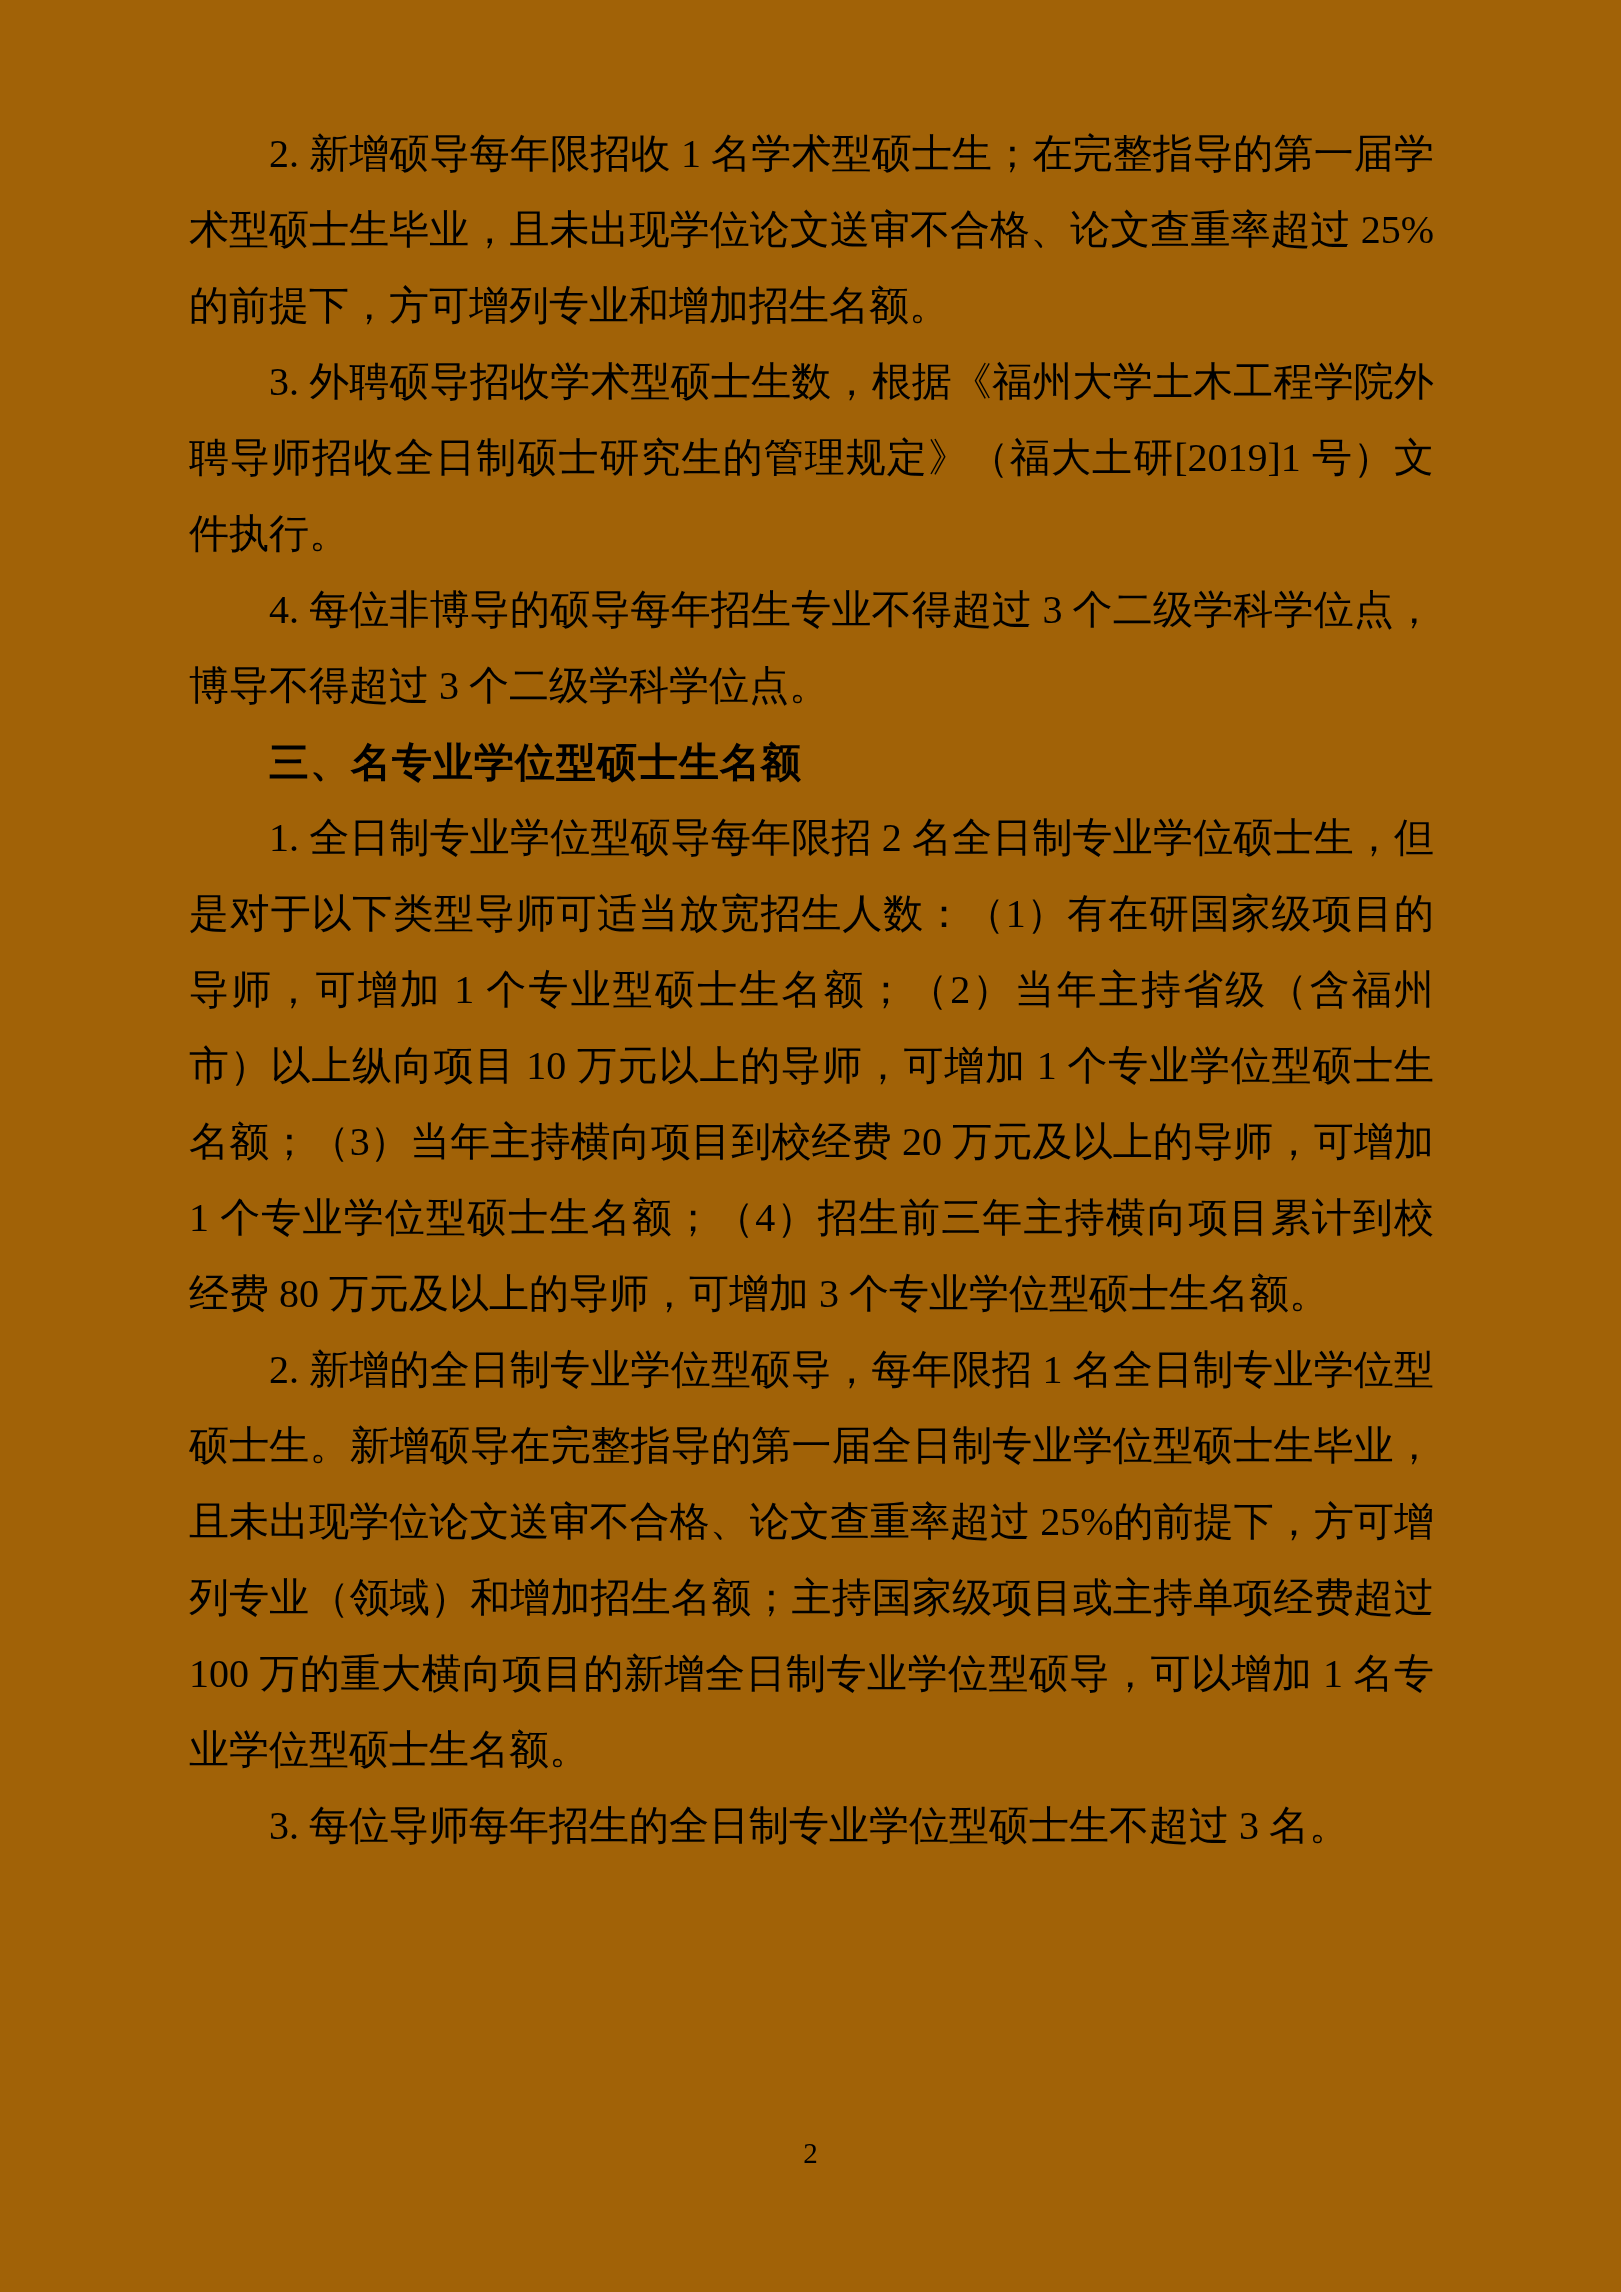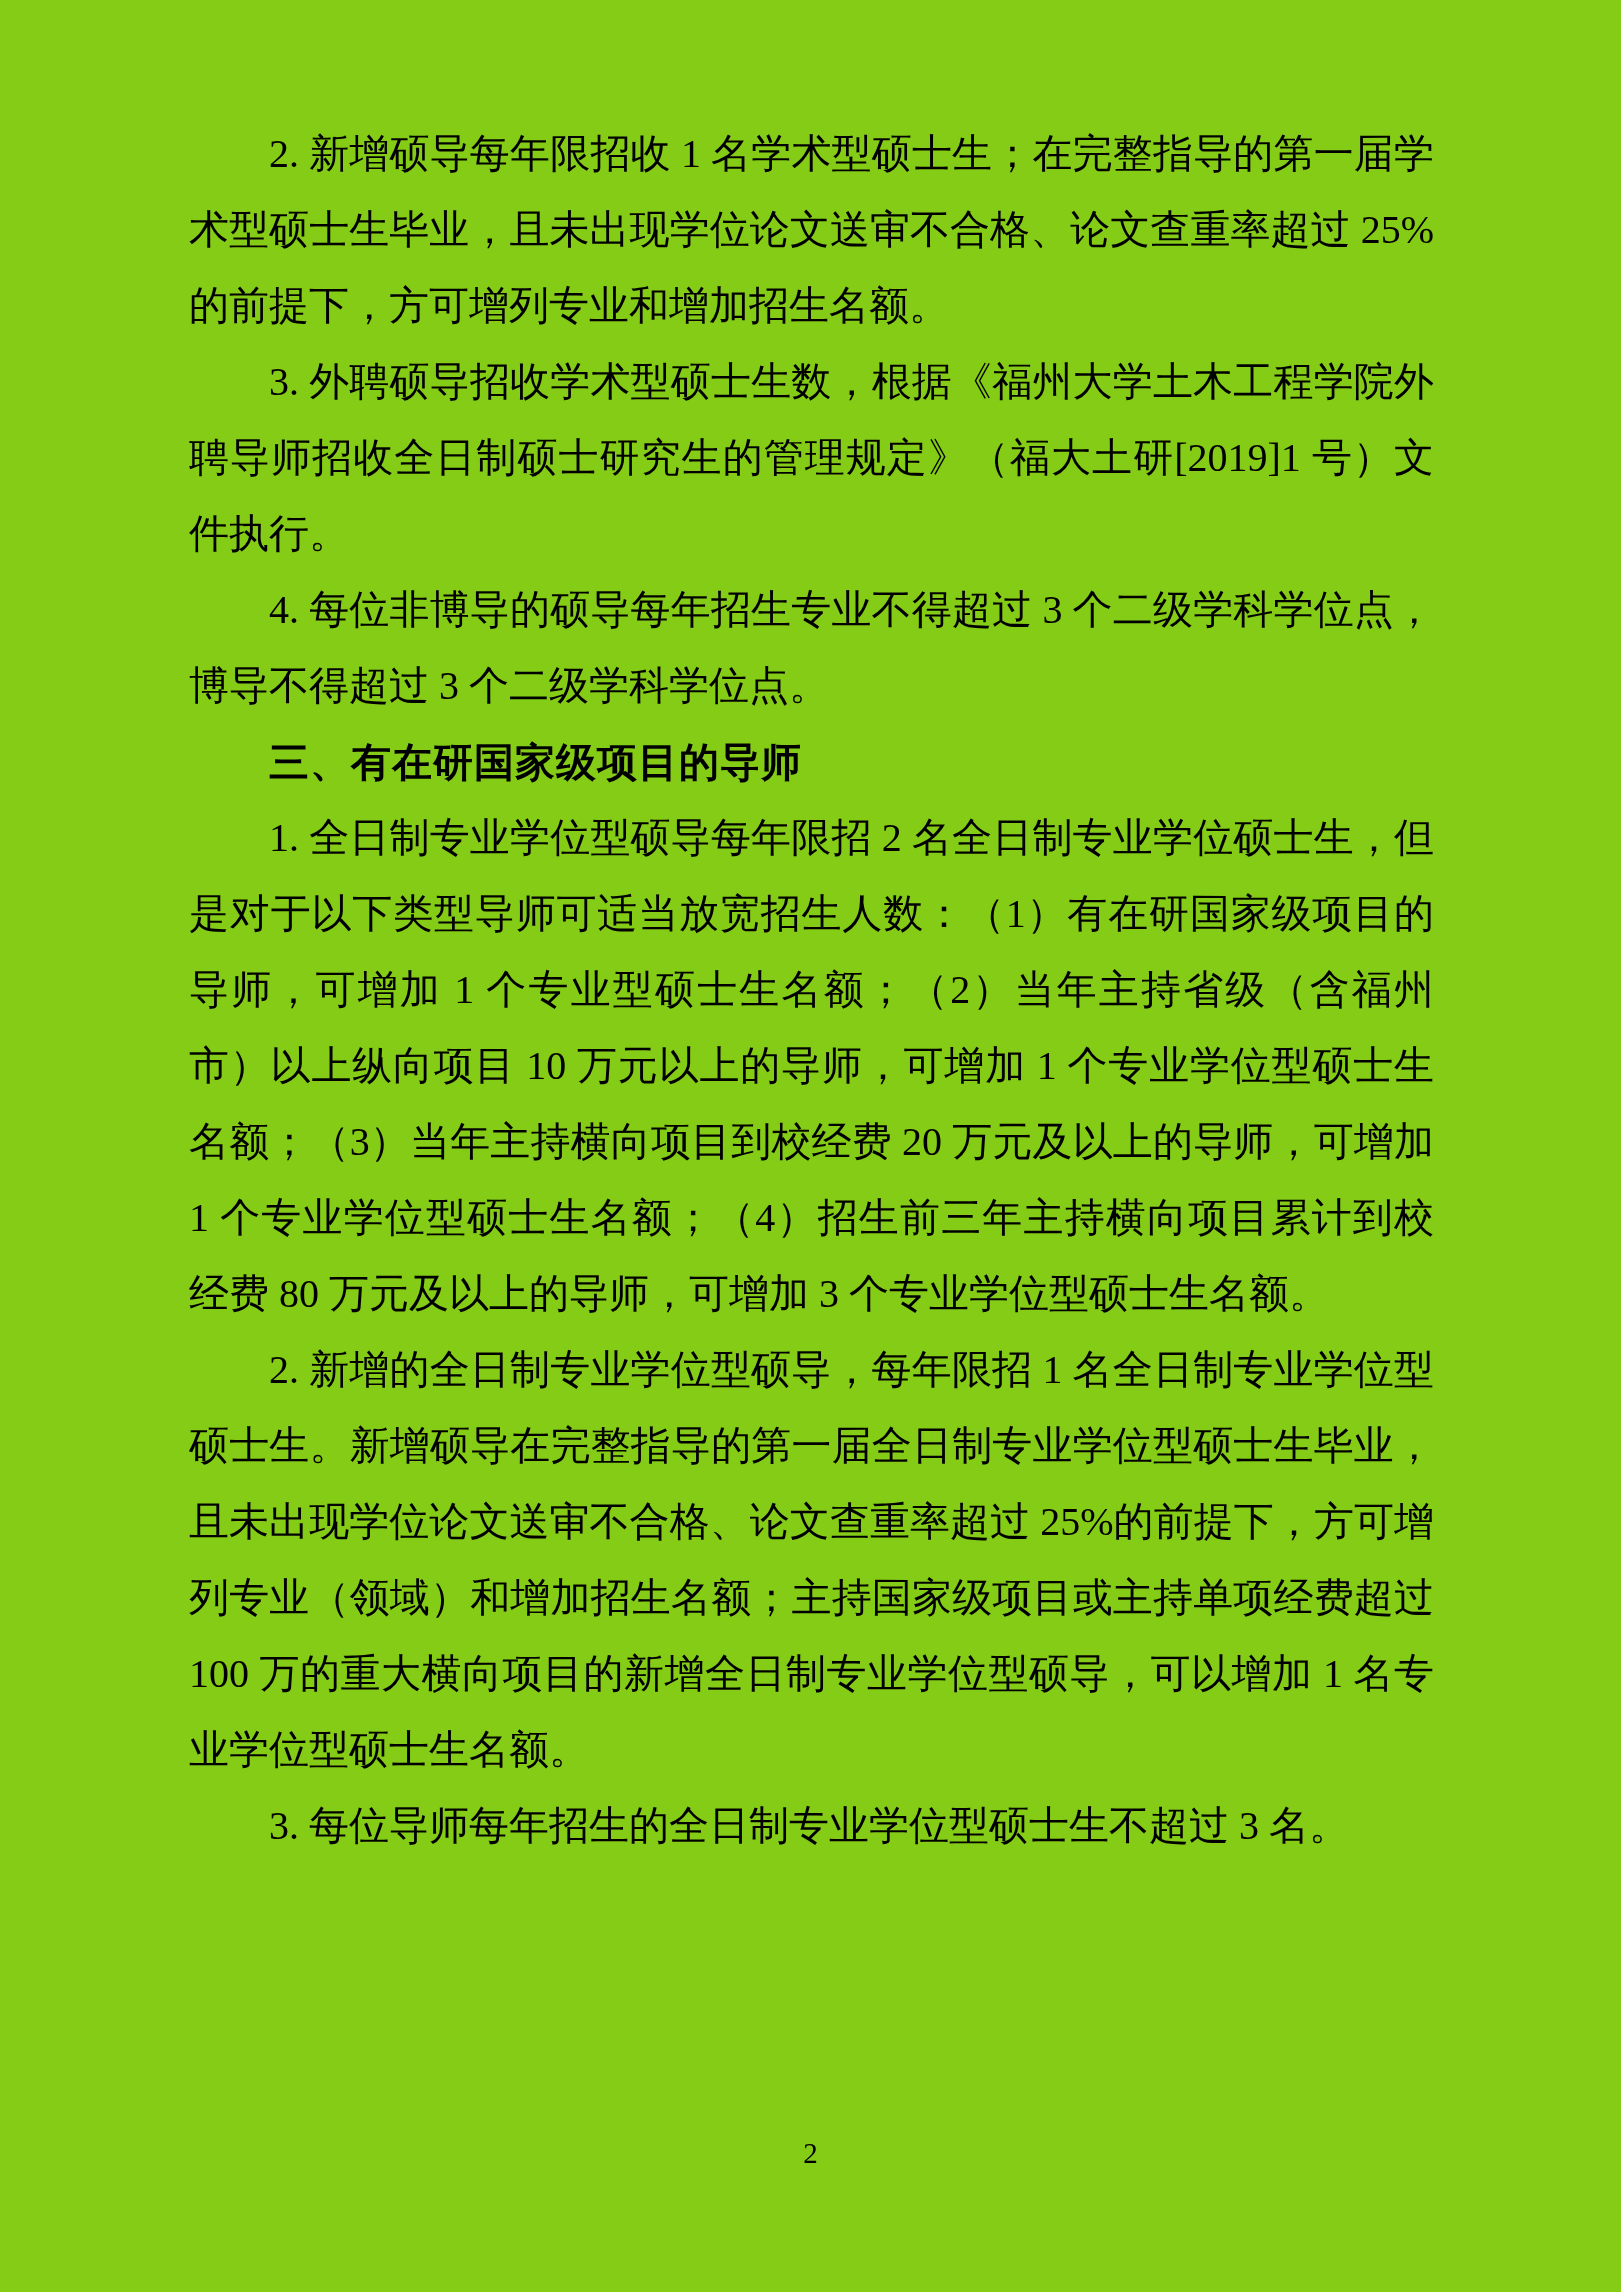--- a/index.html
+++ b/index.html
@@ -4,21 +4,21 @@
 <style>
   html, body {
     margin: 0;
     padding: 0;
     background: #f0f0f0;
   }
   .page {
     position: relative;
     width: 1621px;
     height: 2293px;
-    background: #84cc16;
+    background: #a16207;
     margin: 0 auto;
     overflow: hidden;
     box-sizing: border-box;
   }
   .content {
     position: absolute;
     left: 189px;
     top: 116px;
     width: 1245px;
   }
@@ -64,21 +64,21 @@
 
 <div class="page">
   <div class="content">
 
     <p class="para">2. 新增硕导每年限招收 1 名学术型硕士生；在完整指导的第一届学术型硕士生毕业，且未出现学位论文送审不合格、论文查重率超过 25%的前提下，方可增列专业和增加招生名额。</p>
 
     <p class="para">3. 外聘硕导招收学术型硕士生数，根据《福州大学土木工程学院外聘导师招收全日制硕士研究生的管理规定》（福大土研[2019]1 号）文件执行。</p>
 
     <p class="para">4. 每位非博导的硕导每年招生专业不得超过 3 个二级学科学位点，博导不得超过 3 个二级学科学位点。</p>
 
-    <h2 class="heading">三、有在研国家级项目的导师</h2>
+    <h2 class="heading">三、名专业学位型硕士生名额</h2>
 
     <p class="para">1. 全日制专业学位型硕导每年限招 2 名全日制专业学位硕士生，但是对于以下类型导师可适当放宽招生人数：（1）有在研国家级项目的导师，可增加 1 个专业型硕士生名额；（2）当年主持省级（含福州市）以上纵向项目 10 万元以上的导师，可增加 1 个专业学位型硕士生名额；（3）当年主持横向项目到校经费 20 万元及以上的导师，可增加 1 个专业学位型硕士生名额；（4）招生前三年主持横向项目累计到校经费 80 万元及以上的导师，可增加 3 个专业学位型硕士生名额。</p>
 
     <p class="para">2. 新增的全日制专业学位型硕导，每年限招 1 名全日制专业学位型硕士生。新增硕导在完整指导的第一届全日制专业学位型硕士生毕业，且未出现学位论文送审不合格、论文查重率超过 25%的前提下，方可增列专业（领域）和增加招生名额；主持国家级项目或主持单项经费超过 100 万的重大横向项目的新增全日制专业学位型硕导，可以增加 1 名专业学位型硕士生名额。</p>
 
     <p class="para">3. 每位导师每年招生的全日制专业学位型硕士生不超过 3 名。</p>
 
 
   </div>
 

